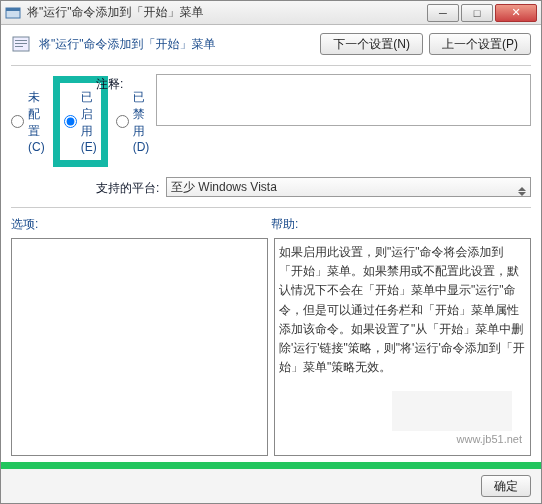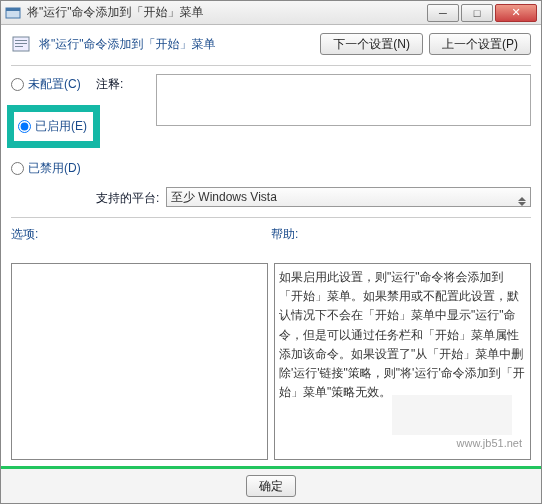--- a/index.html
+++ b/index.html
@@ -11,34 +11,34 @@
 .winbtn{width:32px;height:18px;border:1px solid #888;background:linear-gradient(#fafafa,#ddd);margin-left:2px;display:flex;align-items:center;justify-content:center;font-size:11px;color:#333;border-radius:2px}
 .x{background:linear-gradient(#e98,#c44);border-color:#a33;color:#fff;width:42px}
 .content{flex:1;padding:8px 10px 6px;display:flex;flex-direction:column}
 .hdr{display:flex;align-items:center;gap:8px;margin-bottom:6px}
 .hdr .bigicon{width:20px;height:20px}
 .hdr .txt{color:#1a4b8c}
 .btns{margin-left:auto;display:flex;gap:6px}
 .btn{height:22px;padding:0 12px;border:1px solid #888;border-radius:3px;background:linear-gradient(#fdfdfd,#e6e6e6);color:#222;display:flex;align-items:center;cursor:default}
 .sep{height:1px;background:#ccc;margin:4px 0 8px}
 .row{display:flex;align-items:flex-start;margin-bottom:6px}
-.radios{width:85px;display:flex;flex-direction:column;gap:12px;padding-top:2px}
+.radios{width:85px;display:flex;flex-direction:row;gap:12px;padding-top:2px}
 .radio{display:flex;align-items:center;gap:4px;color:#1a4b8c}
 .radio input{margin:0}
 .selbox{border:7px solid #14b8a6;padding:6px 4px;margin-left:-4px;margin-right:-4px}
 .lbl{color:#0f172a;width:60px;padding-top:2px}
 .comment{flex:1;height:52px;border:1px solid #aaa;background:#fff;resize:none;padding:2px}
 .platrow{display:flex;align-items:center;margin:4px 0 10px 85px}
 .platsel{flex:1;height:20px;border:1px solid #999;background:linear-gradient(#fdfdfd,#eee);display:flex;align-items:flex-end;justify-content:space-between;padding:0 4px;color:#333}
 .sep2{height:1px;background:#ccc;margin:0 0 8px}
-.hdrow{display:flex;margin-bottom:20px}
+.hdrow{display:flex;margin-bottom:5px}
 .hdrow .col{flex:1;color:#1a4b8c}
 .panes{flex:1;display:flex;gap:6px;min-height:0}
 .pane{flex:1;border:1px solid #888;background:#fff;padding:4px;overflow:auto;line-height:1.6;color:#333;position:relative}
-.footer{display:flex;justify-content:center;gap:6px;padding:6px 10px;border-top:3px solid #22c55e;background:#f4f4f4}
+.footer{display:flex;justify-content:flex-end;gap:6px;padding:6px 10px;border-top:7px solid #22c55e;background:#f4f4f4}
 .wm{position:absolute;right:8px;bottom:6px;color:#999;font-size:11px}
 .ghost{position:absolute;right:18px;bottom:24px;width:120px;height:40px;background:#f5f5f5}
 svg{display:block}
 </style>
 </head>
 <body>
 
 <div class="window">
   <div class="titlebar">
     <span class="icon">

